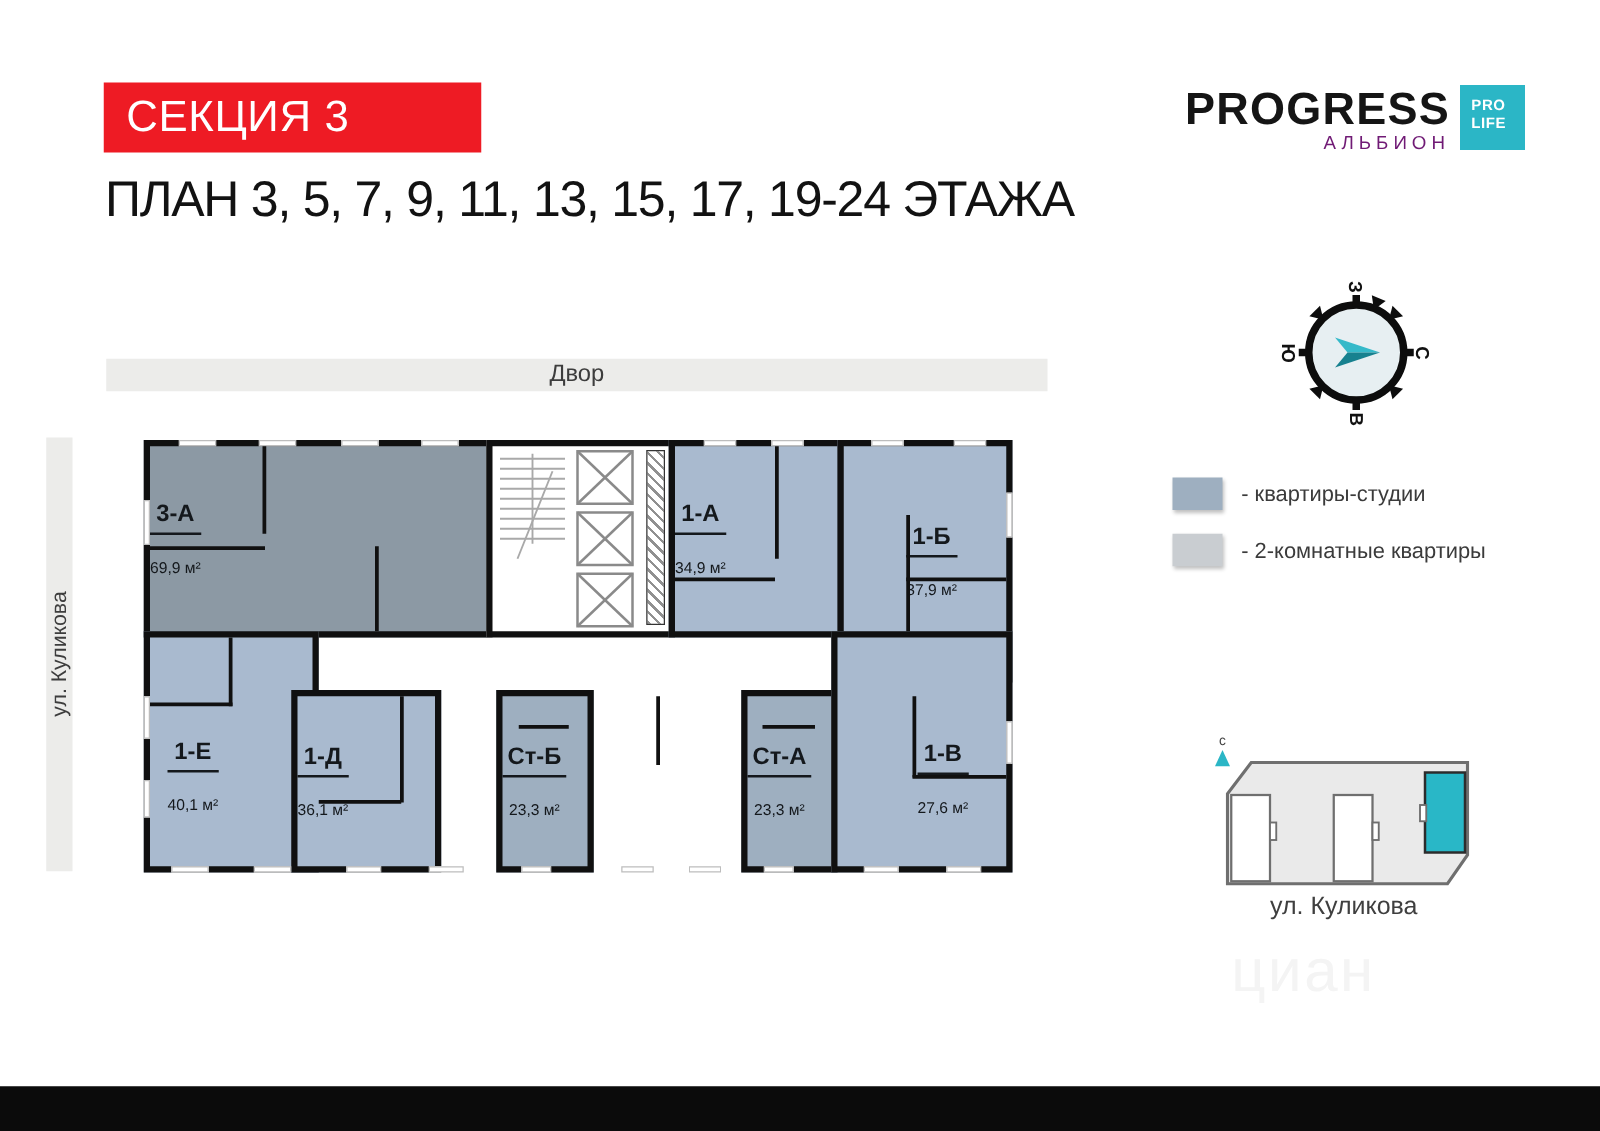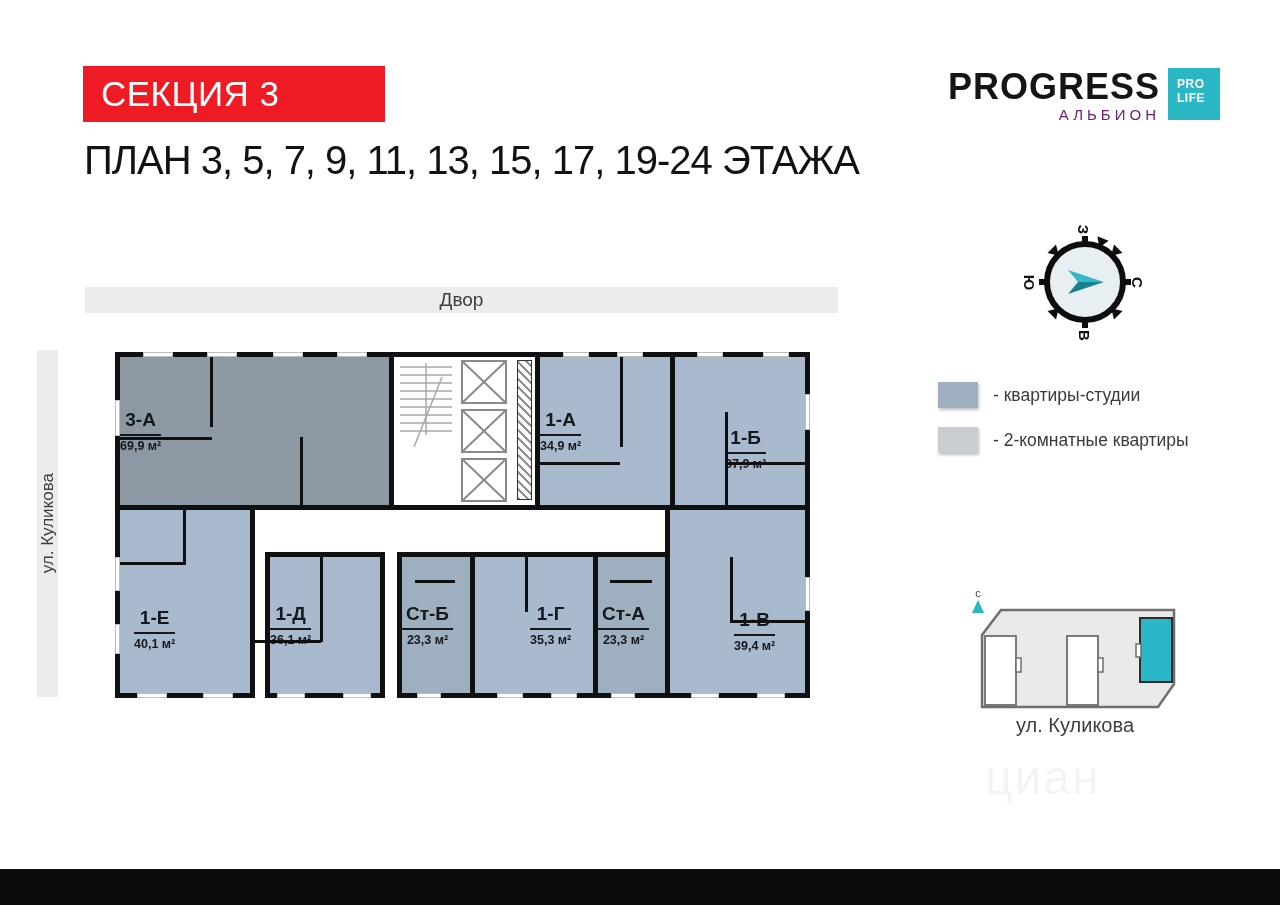--- a/index.html
+++ b/index.html
@@ -34,21 +34,21 @@
               display:flex;align-items:center;justify-content:center}
   .street-bar span{writing-mode:vertical-rl;transform:rotate(180deg);font-size:17px;color:#3d3d3d;white-space:nowrap}
 
   
   .plan{position:absolute;left:115px;top:352px;width:695px;height:346px}
   .apt{position:absolute;border:5px solid var(--wall);display:flex;align-items:center;justify-content:flex-start}
   .t-3-room{background:var(--c-3room)} .t-1-room{background:var(--c-1room)} .t-studio{background:var(--c-studio)}
   .core{position:absolute;border:5px solid var(--wall);background:#fff}
   .apt-label{text-align:center;color:#14181c}
   .apt-id{font-size:19px;font-weight:700;border-bottom:2px solid #14181c;padding:0 4px 3px}
-  .apt-area{font-size:12.5px;padding-top:3px;font-weight:700}
+  .apt-area{font-size:12.5px;padding-top:19px;font-weight:400}
   .lbl-1e{align-items:flex-end;justify-content:flex-start;padding:0 0 42px 14px}
   .lbl-1v{align-items:flex-end;padding:0 0 40px 64px}
   .lbl-1b{padding-left:50px}
   .lbl-1g{padding-left:55px}
   .win{position:absolute;background:#fff;box-shadow:inset 0 0 0 1px #bdbdbd}
   .part{position:absolute;background:var(--wall)}
   .hatch{position:absolute;left:402px;top:8px;width:15px;height:140px;border:1px solid #333;
          background:repeating-linear-gradient(45deg,#909090 0 2px,#ffffff 2px 6px)}
 
   
@@ -176,52 +176,46 @@
       </div>
     </div>
 
     <div class="apt lbl-1e t-1-room" style="left:0;top:153px;width:140px;height:193px">
       <div class="apt-label">
         <div class="apt-id">1-Е</div>
         <div class="apt-area">40,1 м²</div>
       </div>
     </div>
 
-    <div class="apt t-1-room" style="left:150px;top:200px;width:120px;height:146px">
+    <div class="apt t-1-room" style="left:118px;top:200px;width:120px;height:146px">
       <div class="apt-label">
         <div class="apt-id">1-Д</div>
         <div class="apt-area">36,1 м²</div>
       </div>
     </div>
 
     <div class="apt t-studio" style="left:282px;top:200px;width:78px;height:146px">
       <div class="apt-label">
         <div class="apt-id">Ст-Б</div>
         <div class="apt-area">23,3 м²</div>
       </div>
     </div>
 
-    <div class="apt lbl-1g t-1-room" style="left:355px;top:200px;width:128px;height:146px">
-      <div class="apt-label">
-        <div class="apt-id">1-Г</div>
-        <div class="apt-area">35,3 м²</div>
-      </div>
-    </div>
 
     <div class="apt t-studio" style="left:478px;top:200px;width:77px;height:146px">
       <div class="apt-label">
         <div class="apt-id">Ст-А</div>
         <div class="apt-area">23,3 м²</div>
       </div>
     </div>
 
     <div class="apt lbl-1v t-1-room" style="left:550px;top:153px;width:145px;height:193px">
       <div class="apt-label">
         <div class="apt-id">1-В</div>
-        <div class="apt-area">39,4 м²</div>
+        <div class="apt-area">27,6 м²</div>
       </div>
     </div>
   <div class="win" style="left: 28px; top: 0px; width: 30px; height: 5px;"></div>
       <div class="win" style="left: 92px; top: 0px; width: 30px; height: 5px;"></div>
       <div class="win" style="left: 158px; top: 0px; width: 30px; height: 5px;"></div>
       <div class="win" style="left: 222px; top: 0px; width: 30px; height: 5px;"></div>
       <div class="win" style="left: 448px; top: 0px; width: 26px; height: 5px;"></div>
       <div class="win" style="left: 502px; top: 0px; width: 26px; height: 5px;"></div>
       <div class="win" style="left: 582px; top: 0px; width: 26px; height: 5px;"></div>
       <div class="win" style="left: 648px; top: 0px; width: 26px; height: 5px;"></div>

